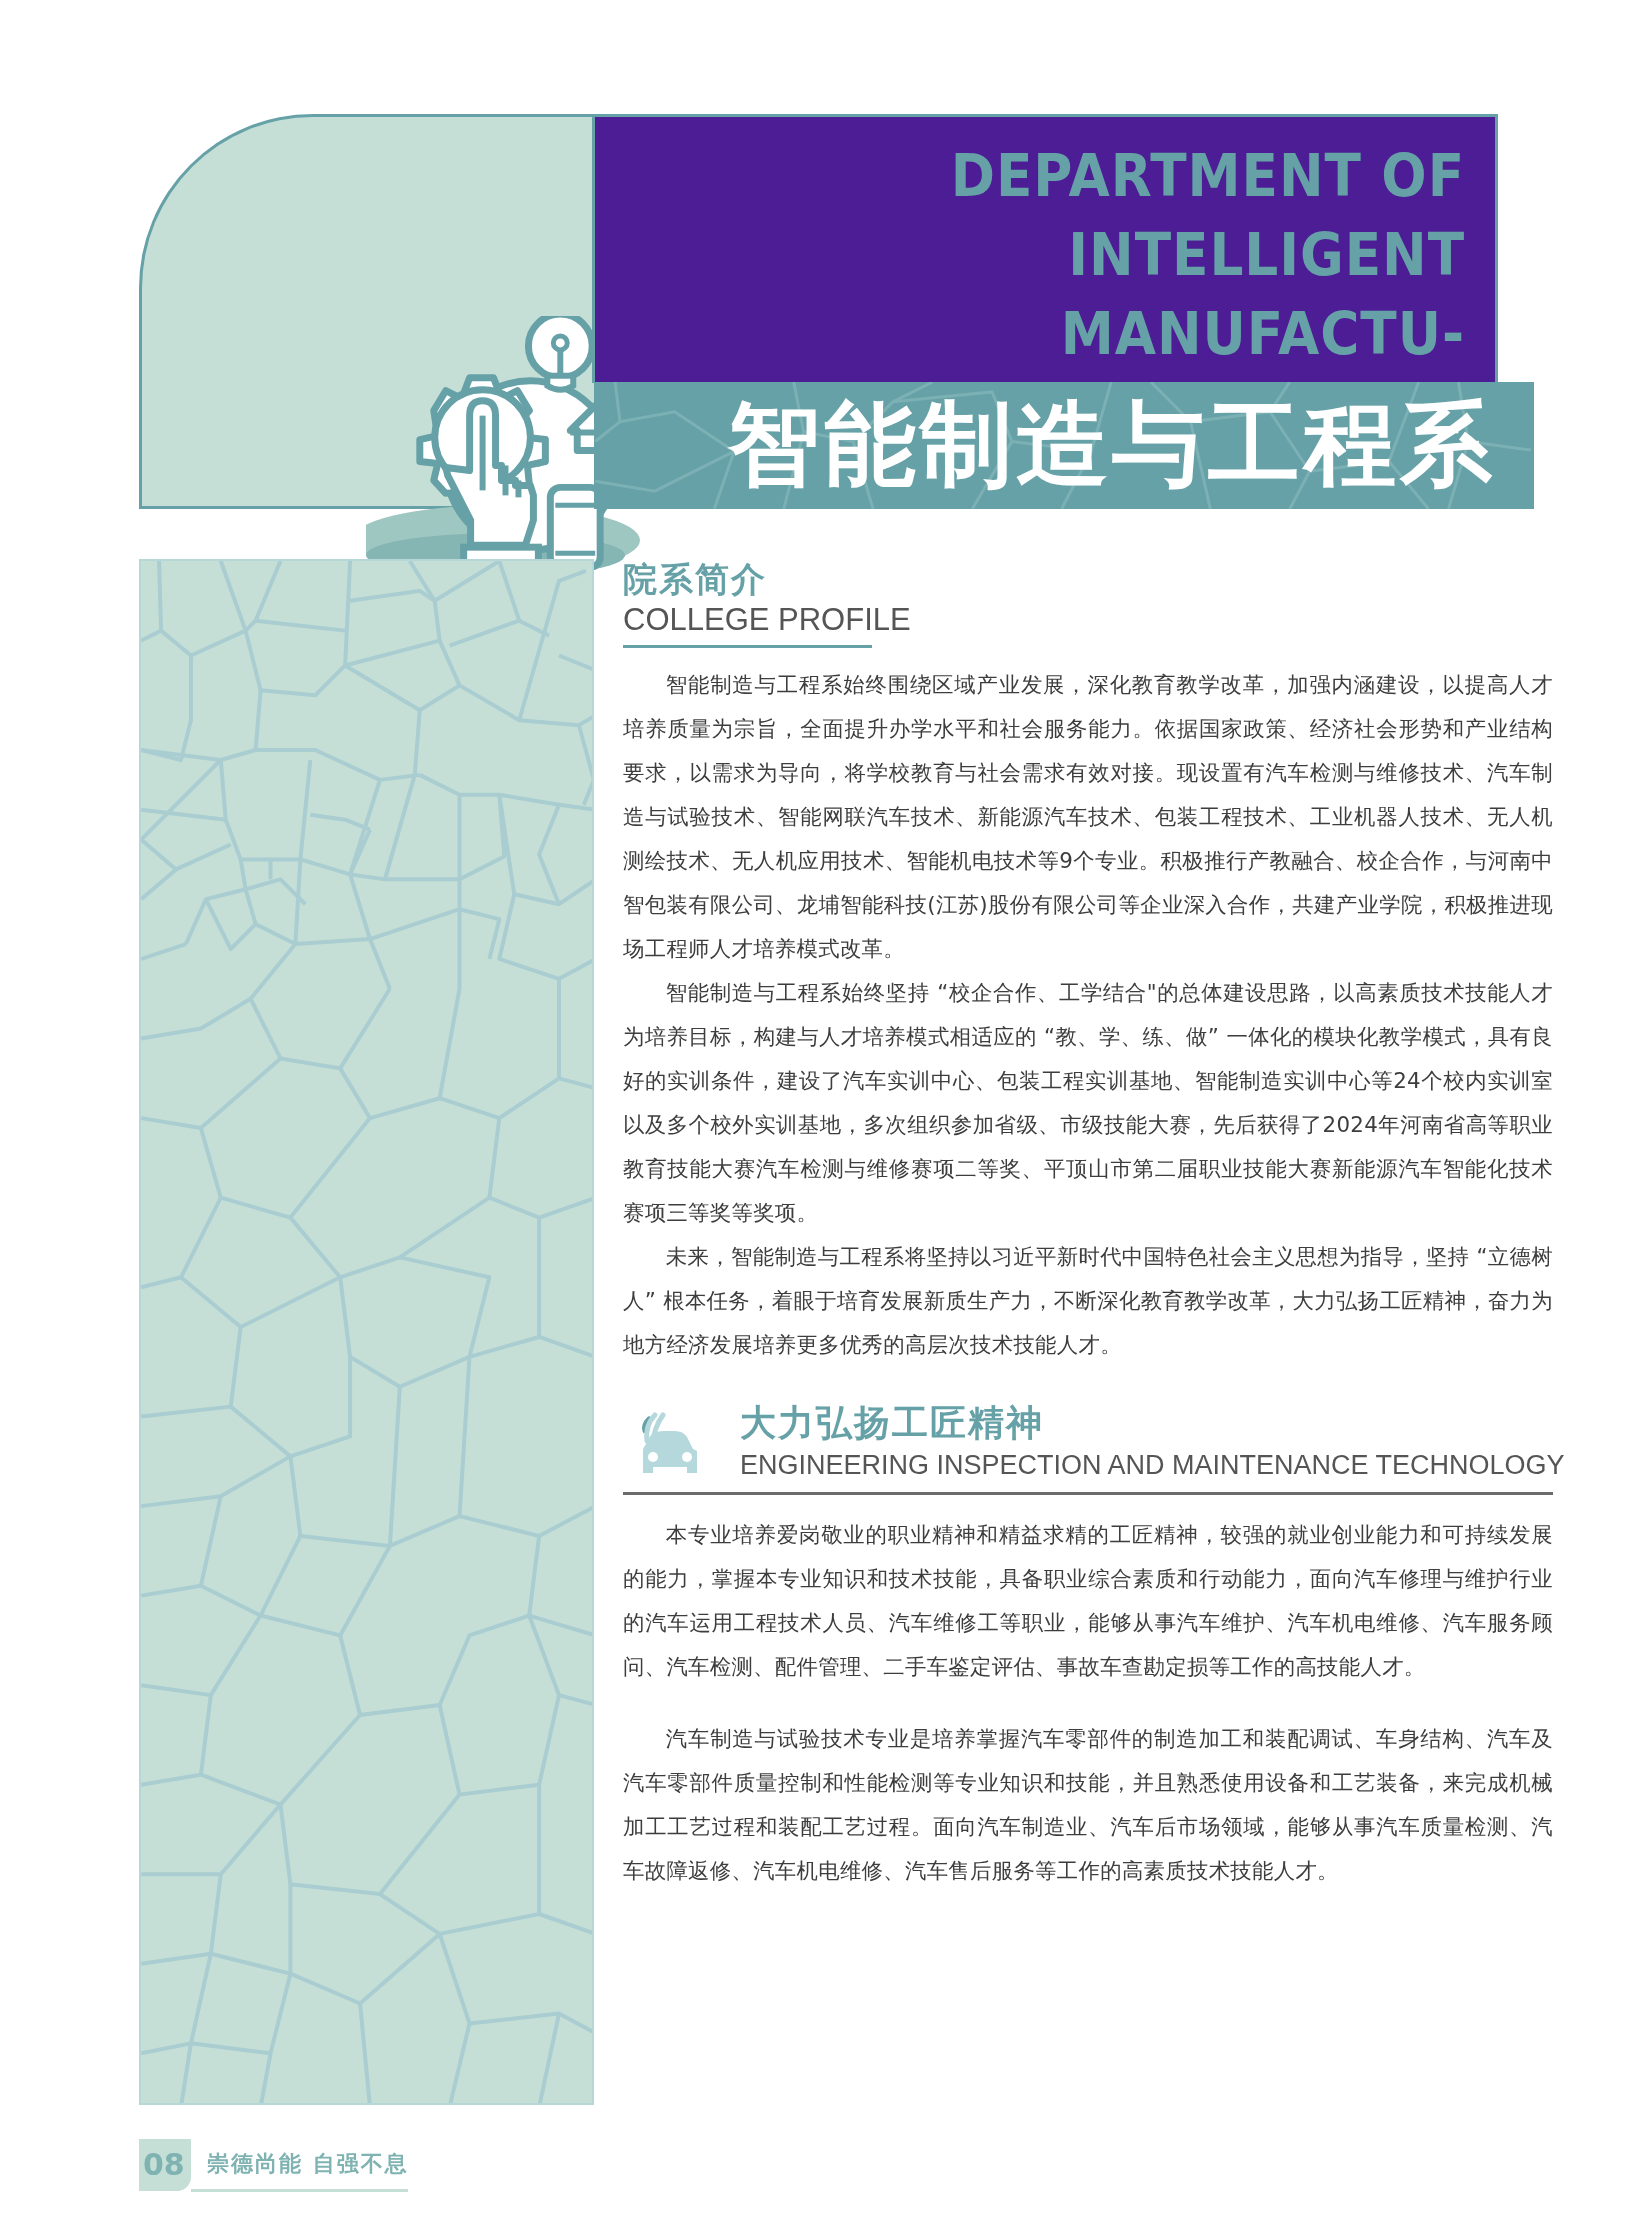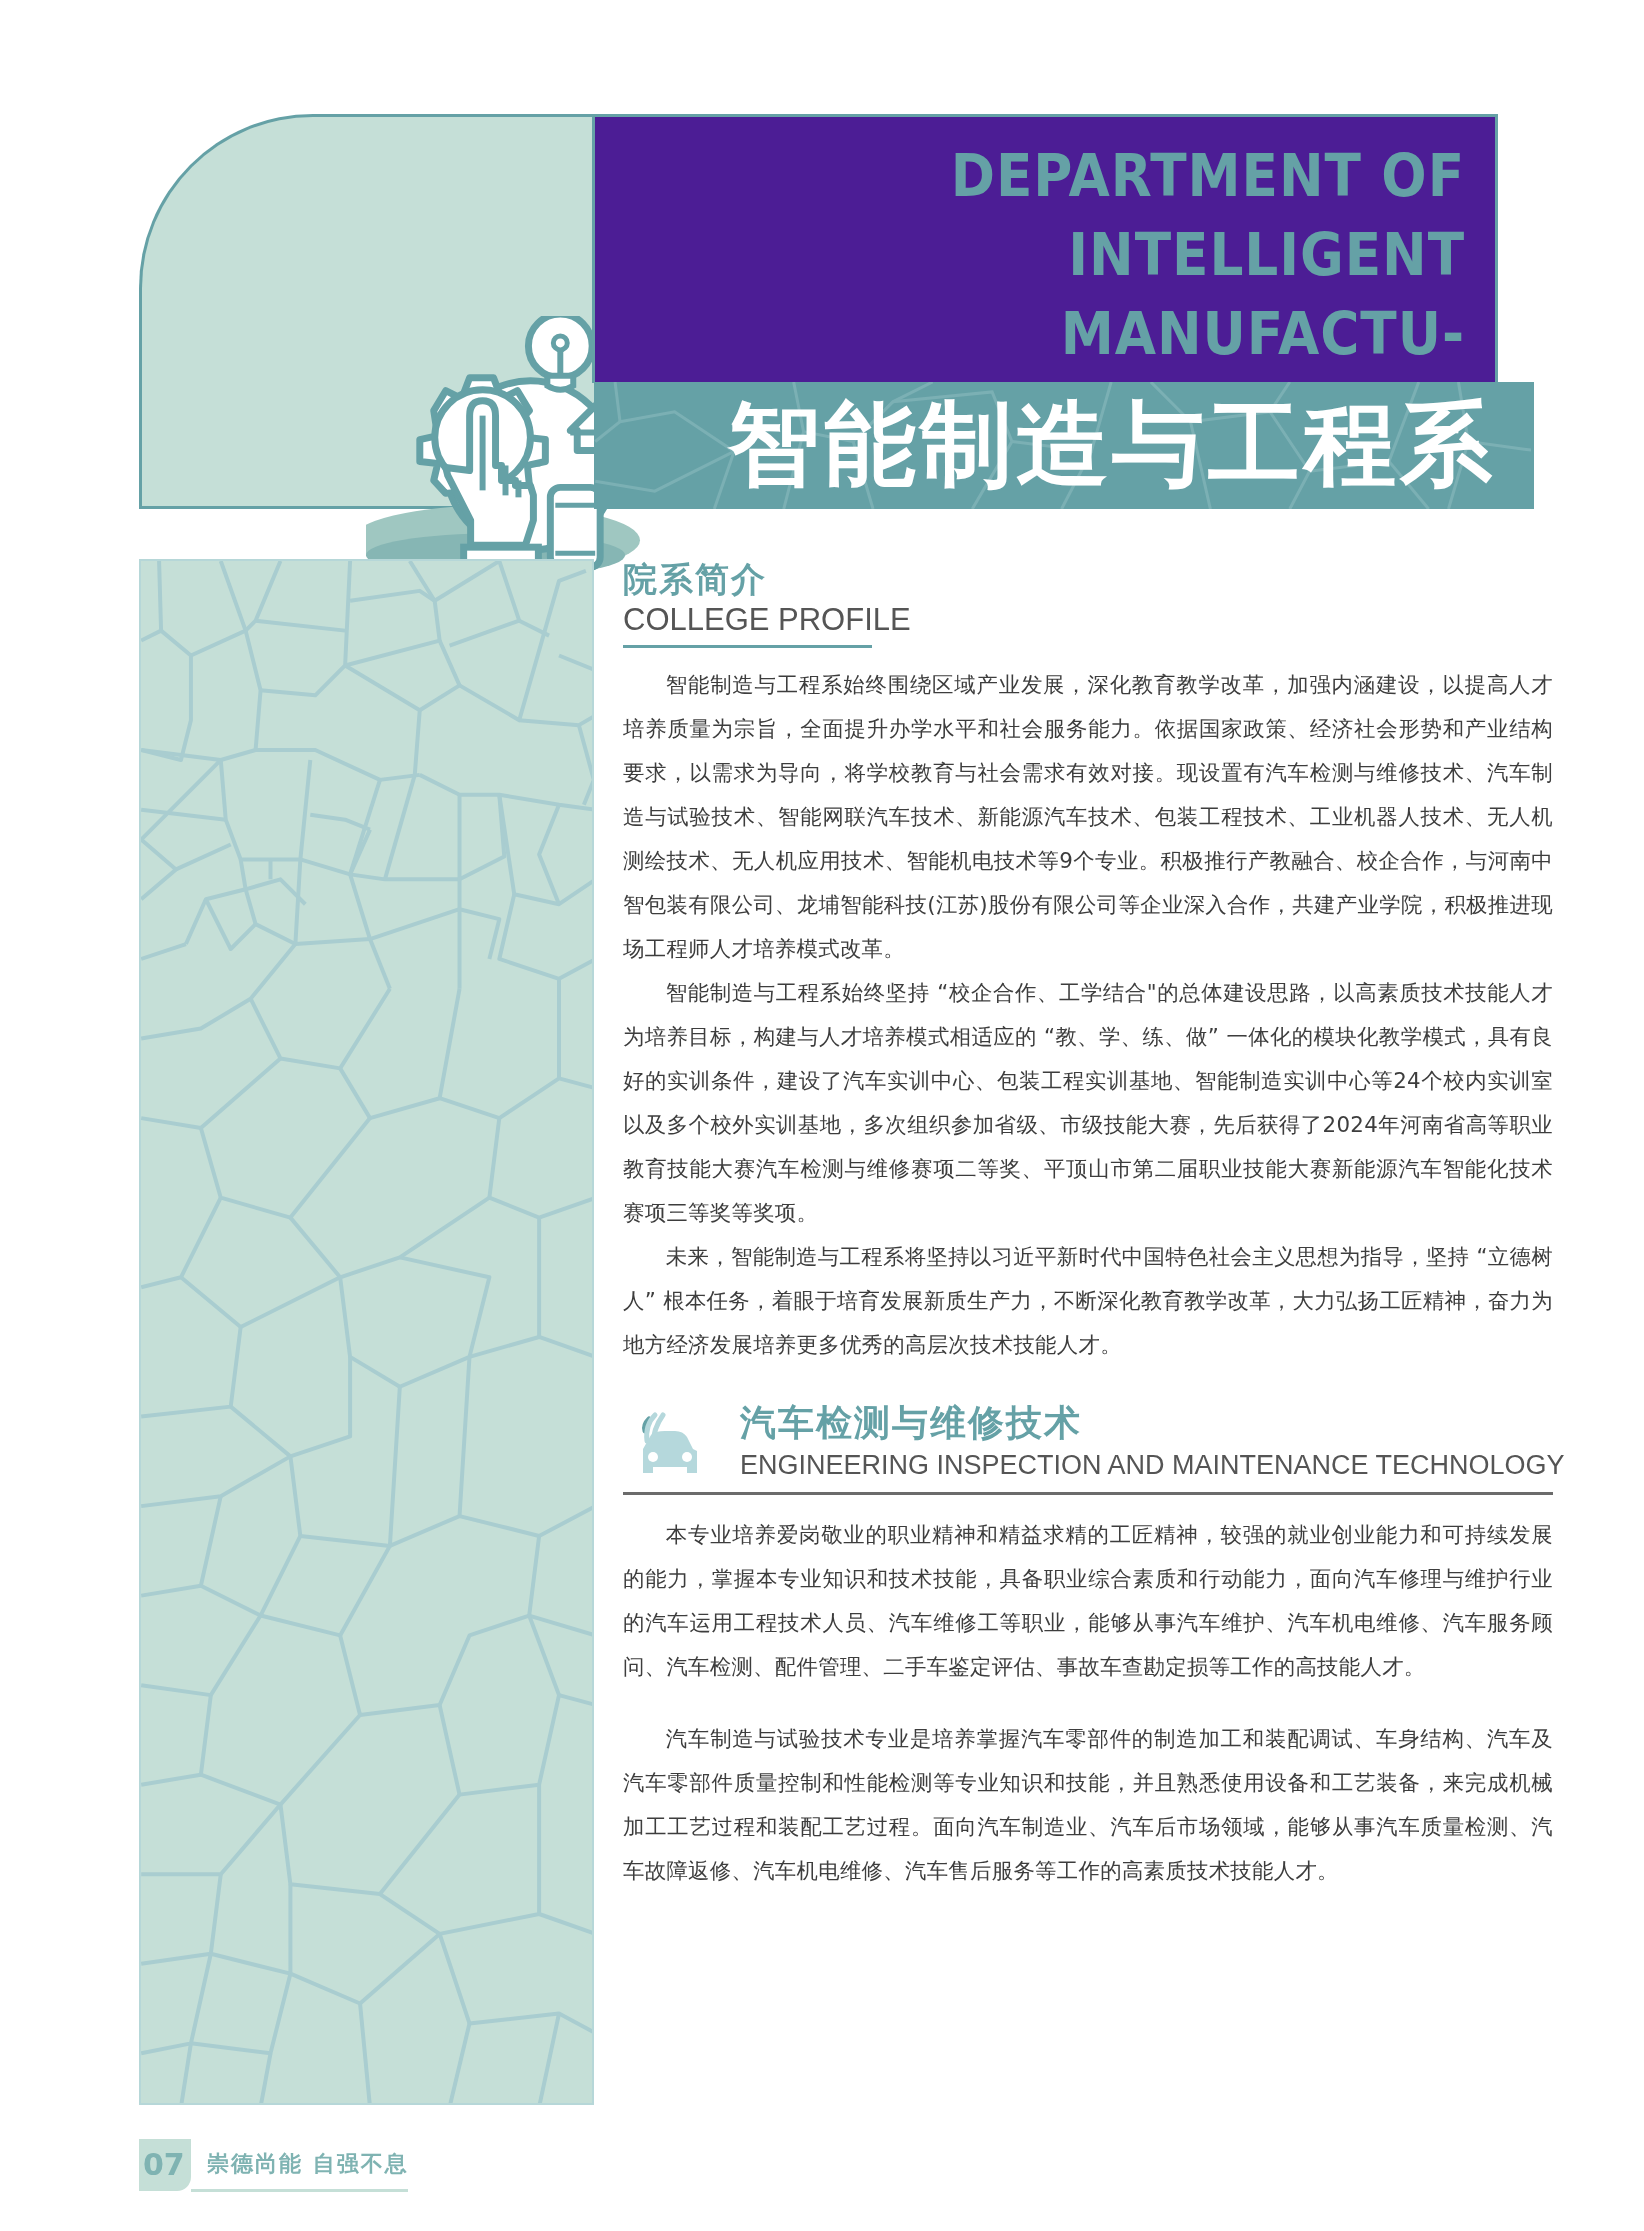--- a/index.html
+++ b/index.html
@@ -251,36 +251,36 @@
   <div style="margin-top:26px;">
     <div class="major-head">
       <svg class="major-icon" viewBox="0 0 70 70" width="70" height="70">
         <path d="M14 8 Q8 14 10 20" stroke="#65a1a6" stroke-width="5" fill="none" stroke-linecap="round"></path>
         <path d="M20 4 Q10 14 12 30" stroke="#b5d8dc" stroke-width="5" fill="none" stroke-linecap="round"></path>
         <path d="M28 4 Q18 18 18 34" stroke="#b5d8dc" stroke-width="5" fill="none" stroke-linecap="round"></path>
         <path d="M8 38 L16 24 Q20 20 30 20 L40 20 Q48 20 52 26 L58 38 L62 40 L62 62 L52 62 L52 56 L18 56 L18 62 L8 62 Z" fill="#b5d8dc"></path>
         <circle cx="18" cy="46" r="5" fill="#ffffff"></circle>
         <circle cx="52" cy="46" r="5" fill="#ffffff"></circle>
       </svg>
-      <div class="major-cn">汽车检测与维修技术</div>
+      <div class="major-cn">大力弘扬工匠精神</div>
       <div class="major-en">ENGINEERING INSPECTION AND MAINTENANCE TECHNOLOGY</div>
       <div class="major-rule"></div>
     </div>
     <div class="para-block" style="margin-top:20px;">
       <p class="para">本专业培养爱岗敬业的职业精神和精益求精的工匠精神，较强的就业创业能力和可持续发展的能力，掌握本专业知识和技术技能，具备职业综合素质和行动能力，面向汽车修理与维护行业的汽车运用工程技术人员、汽车维修工等职业，能够从事汽车维护、汽车机电维修、汽车服务顾问、汽车检测、配件管理、二手车鉴定评估、事故车查勘定损等工作的高技能人才。</p>
     </div>
   </div>
 
   <div style="margin-top:28px;">
     <div class="para-block" style="margin-top:20px;">
       <p class="para">汽车制造与试验技术专业是培养掌握汽车零部件的制造加工和装配调试、车身结构、汽车及汽车零部件质量控制和性能检测等专业知识和技能，并且熟悉使用设备和工艺装备，来完成机械加工工艺过程和装配工艺过程。面向汽车制造业、汽车后市场领域，能够从事汽车质量检测、汽车故障返修、汽车机电维修、汽车售后服务等工作的高素质技术技能人才。</p>
     </div>
   </div>
 </div>
 
 <div class="footer">
   <div class="page-no-box">
-    <span class="page-no">07</span>
+    <span class="page-no">08</span>
   </div>
   <div class="slogan">崇德尚能 自强不息</div>
   <div class="footer-rule"></div>
 </div>
 
 
 </body></html>

